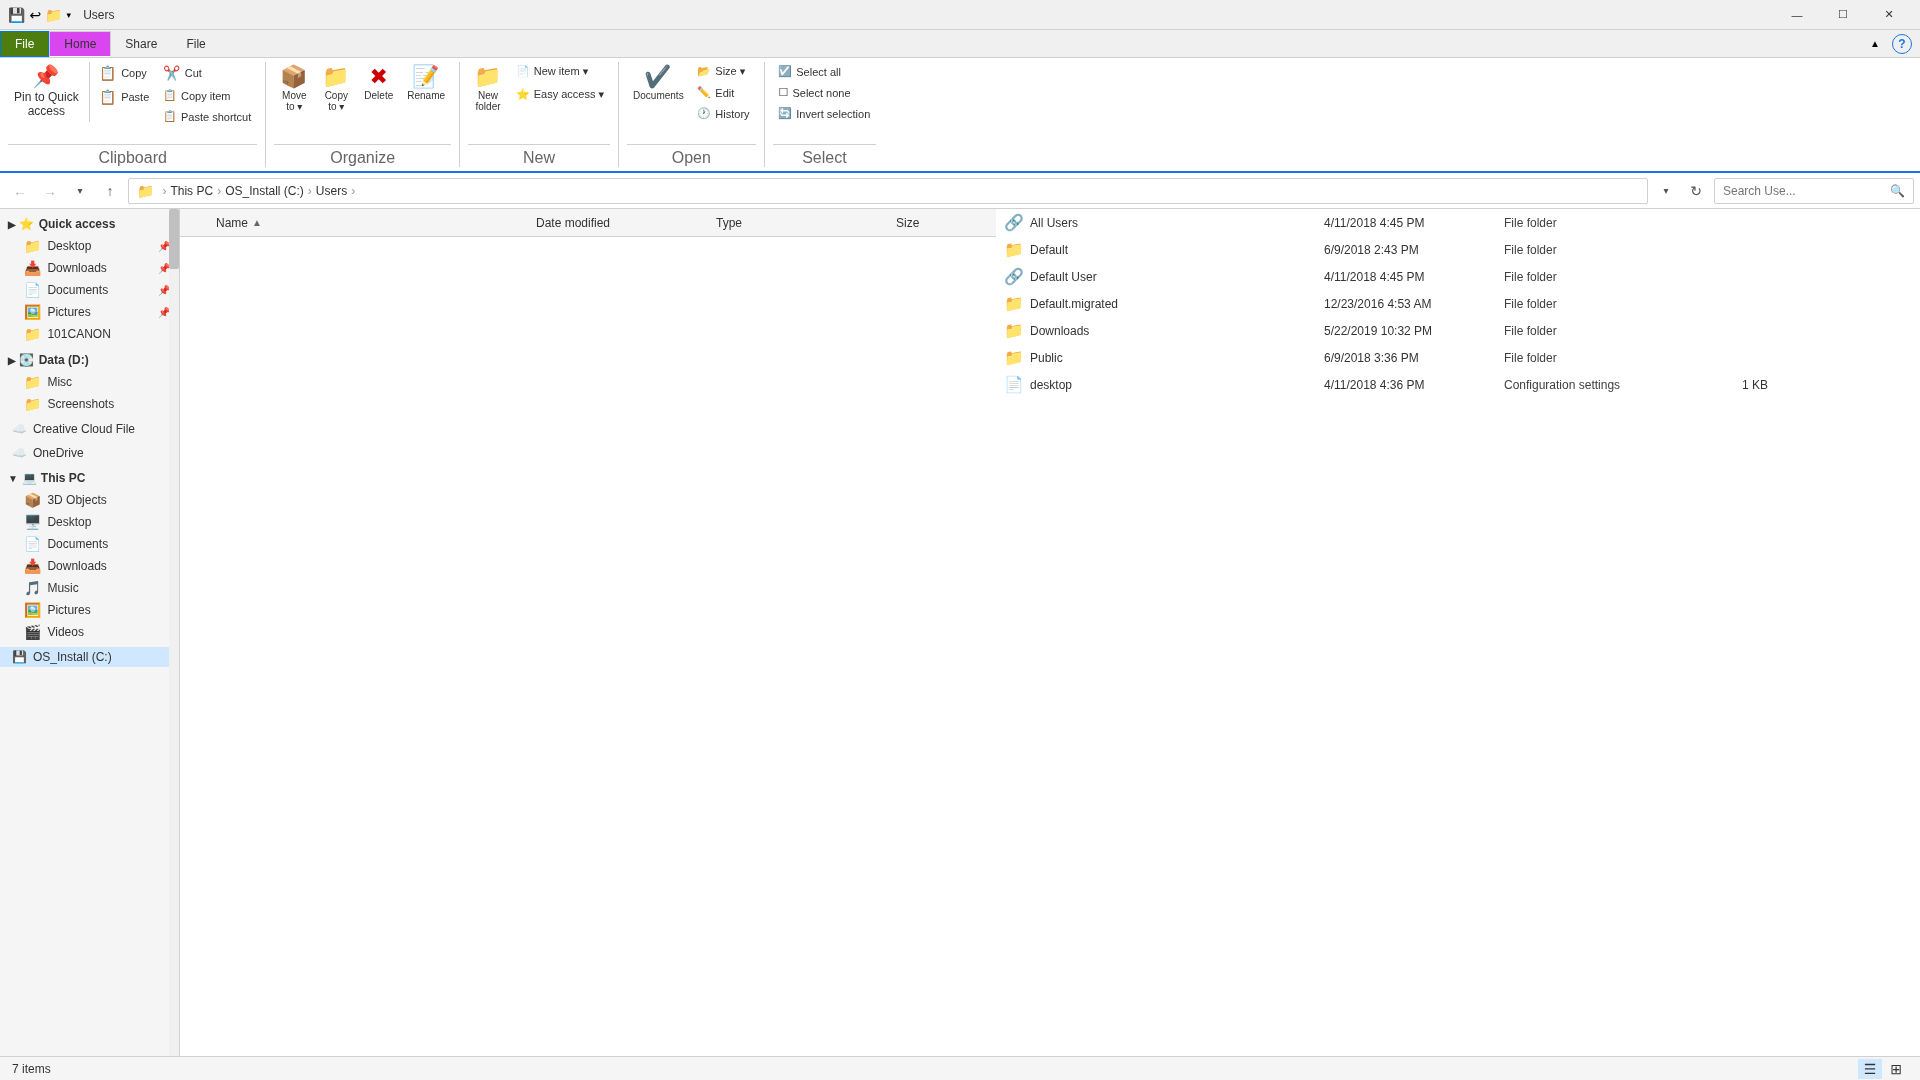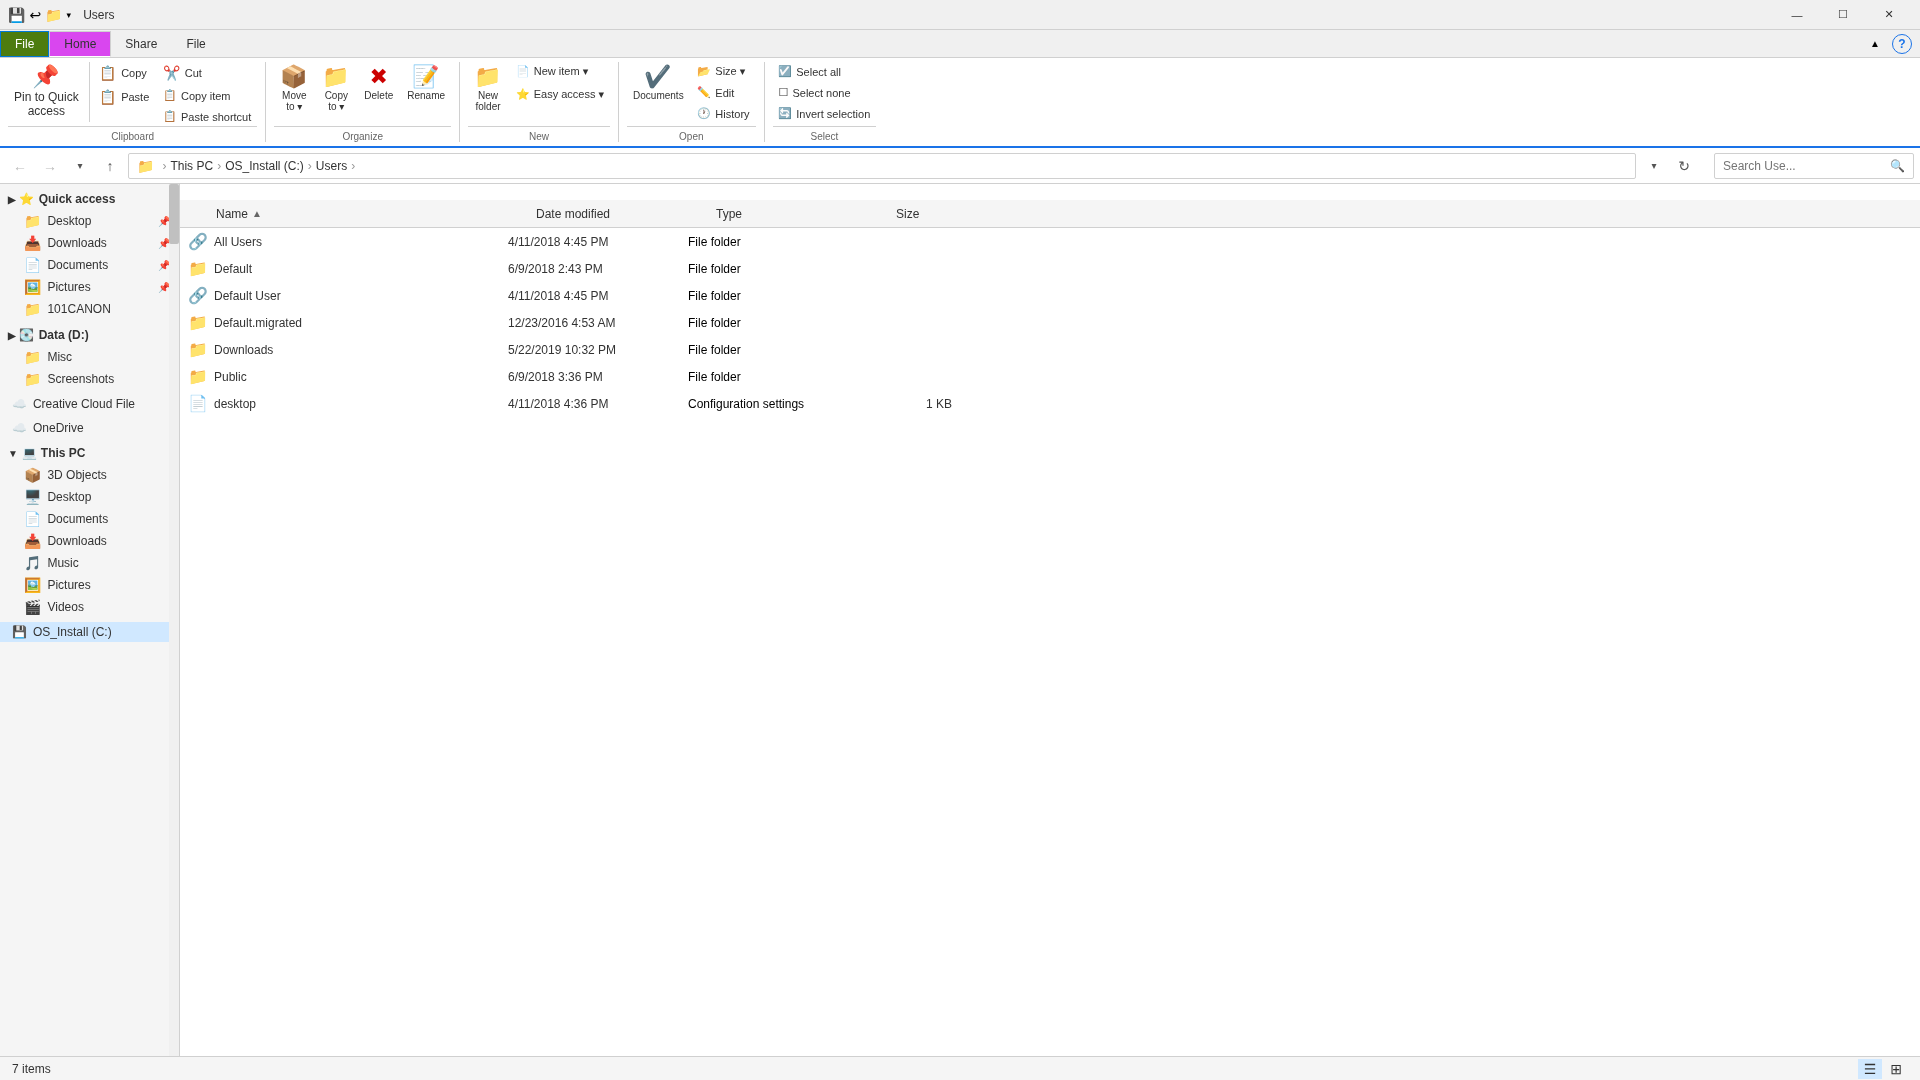--- a/index.html
+++ b/index.html
@@ -65,25 +65,25 @@
       border-right: 1px solid #d0d0d0;
     }
     .ribbon-group:last-child { border-right: none; }
     .ribbon-group-items {
       display: flex;
       align-items: flex-start;
       gap: 2px;
       flex: 1;
     }
     .ribbon-group-label {
-      font-size: 10px;
+      font-size: 16px;
       color: #666;
       text-align: center;
       width: 100%;
-      margin-top: 0;
+      margin-top: 18px;
       padding-top: 4px;
       border-top: 1px solid #d0d0d0;
     }
     .ribbon-btn {
       display: flex;
       flex-direction: column;
       align-items: center;
       justify-content: flex-start;
       padding: 4px 6px;
       cursor: pointer;
@@ -140,21 +140,20 @@
     #search-box {
       width: 200px;
       height: 26px;
       border: 1px solid #d0d0d0;
       border-radius: 2px;
       padding: 0 8px;
       font-size: 12px;
       display: flex;
       align-items: center;
       justify-content: space-between;
-      margin-left: 12px;
     }
     #search-box input {
       border: none; outline: none; font-size: 12px; width: 100%; background: transparent;
     }
 
     
     #main {
       display: flex;
       flex: 1;
       overflow: hidden;
@@ -211,24 +210,23 @@
       font-weight: bold;
       color: #333;
       gap: 4px;
     }
     .sidebar-indent { padding-left: 24px; }
 
     
     #content {
       flex: 1;
       display: flex;
-      flex-direction: column;
+      flex-direction: row;
       overflow: hidden;
       background: #fff;
-      margin-top: 16px;
     }
     #column-header {
       display: flex;
       align-items: center;
       border-bottom: 1px solid #d0d0d0;
       height: 28px;
       background: #f5f5f5;
       padding: 0 8px;
     }
     .col-header {
@@ -253,21 +251,21 @@
       padding: 4px 8px;
       cursor: pointer;
       font-size: 12px;
       color: #333;
       min-height: 24px;
     }
     .file-row .file-icon { font-size: 16px; margin-right: 6px; min-width: 20px; }
     .file-cell-name { width: 320px; display: flex; align-items: center; }
     .file-cell-name span.name-text { overflow: hidden; text-overflow: ellipsis; white-space: nowrap; }
     .file-cell-modified { width: 180px; color: #333; }
-    .file-cell-type { width: 180px; color: #000000; }
+    .file-cell-type { width: 180px; color: #404040; }
     .file-cell-size { width: 100px; color: #333; text-align: right; padding-right: 16px; }
 
     
     #status-bar {
       height: 24px;
       background: #f5f5f5;
       border-top: 1px solid #d0d0d0;
       display: flex;
       align-items: center;
       padding: 0 12px;

